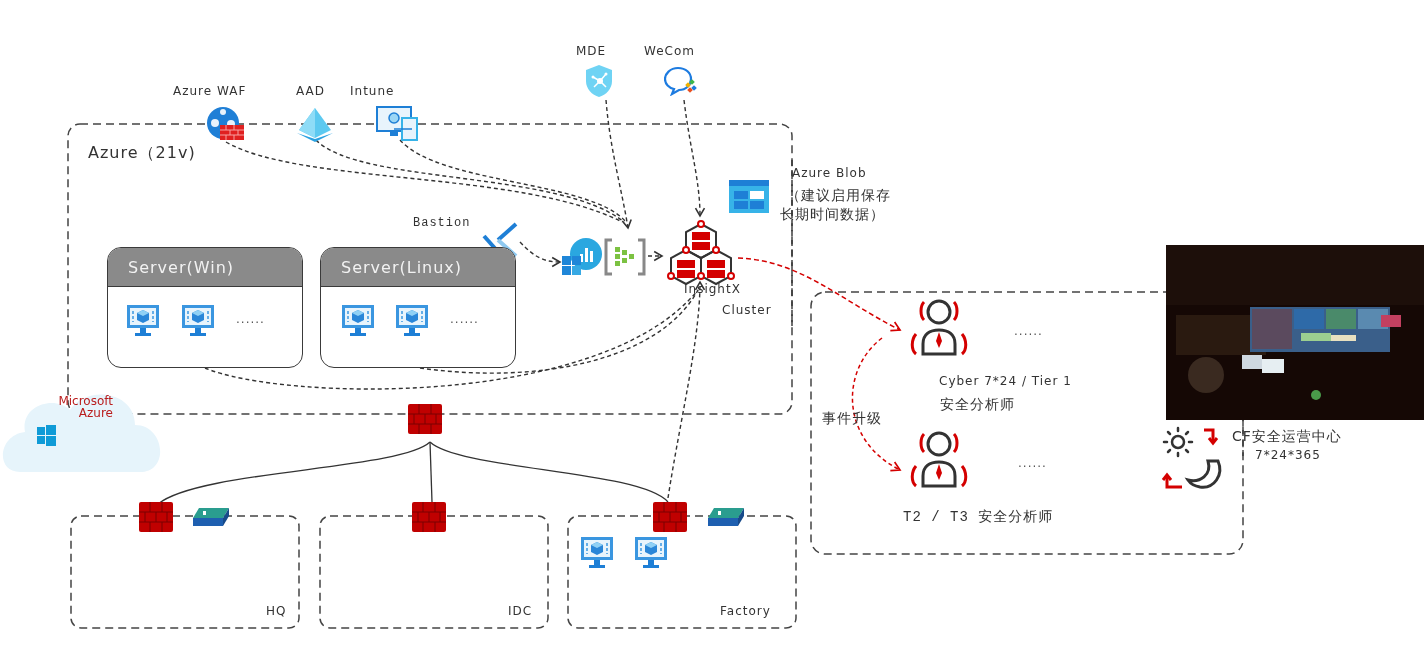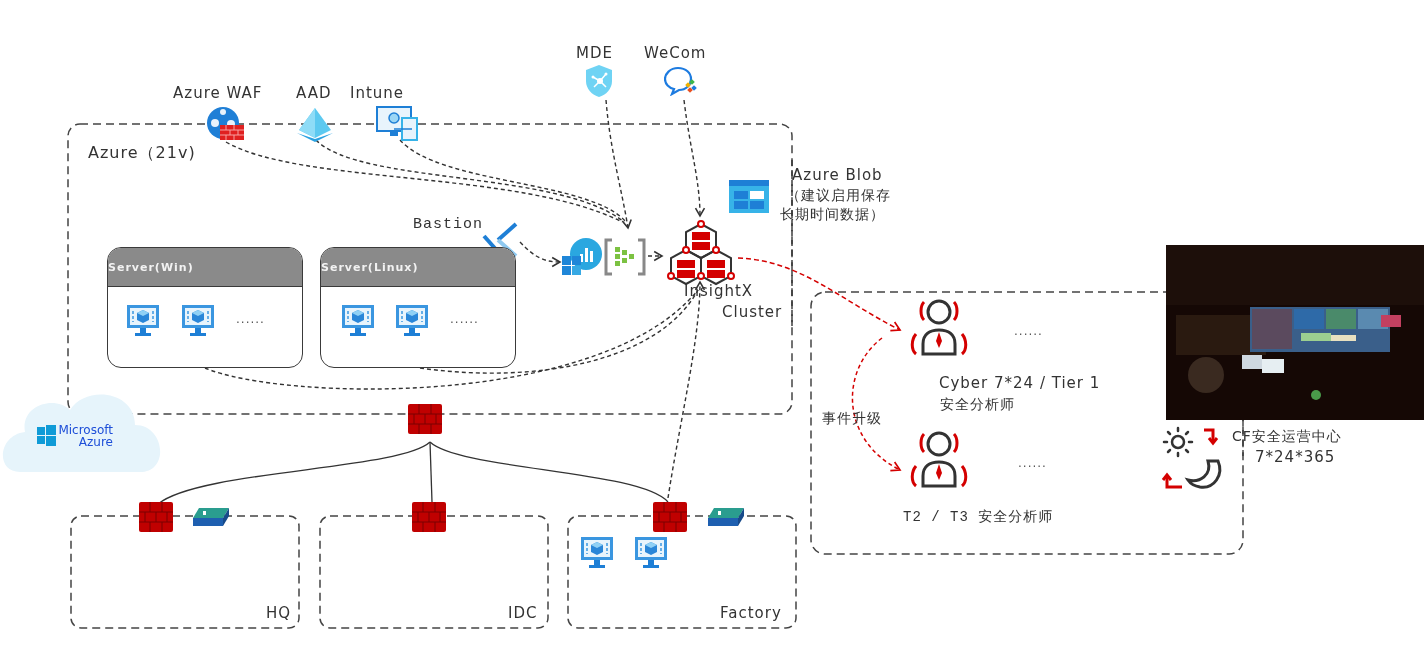--- a/index.html
+++ b/index.html
@@ -1,24 +1,24 @@
 <!DOCTYPE html>
 <html><head>
 <meta charset="utf-8">
 <style>
   html, body { margin: 0; padding: 0; background: #ffffff; }
   body { width: 1424px; height: 672px; position: relative; overflow: hidden;
          font-family: "DejaVu Sans", "Liberation Sans", sans-serif; color: #333; }
   .abs { position: absolute; }
-  .label { position: absolute; font-size: 15px; letter-spacing: 1px; color: #333; white-space: nowrap; }
+  .label { position: absolute; font-size: 12px; letter-spacing: 1px; color: #333; white-space: nowrap; }
   .bold { font-weight: normal; }
   .dots { position: absolute; font-size: 12px; color: #555; letter-spacing: 1px; }
   .server-box { position: absolute; border: 1.5px solid #3a3a3a; border-radius: 14px; background: #fff; overflow: hidden; }
   .server-box .head { height: 38px; background: #8a8a8a; border-bottom: 1.5px solid #3a3a3a;
-                      color: #f2f2f2; font-size: 11px; letter-spacing: 1px; line-height: 40px; font-weight: bold; }
+                      color: #f2f2f2; font-size: 16px; letter-spacing: 1px; padding-left: 20px; line-height: 40px; }
   svg.overlay { position: absolute; left: 0; top: 0; }
   .cn { font-size: 14px; }
 </style>
 </head>
 <body>
 
 <svg class="overlay" width="1424" height="672">
   <defs>
     <marker id="arrowBlack" viewBox="0 0 10 10" refX="8" refY="5" markerWidth="8" markerHeight="8" orient="auto">
       <path d="M1,1 L8,5 L1,9" fill="none" stroke="#333" stroke-width="1.4"></path>
@@ -64,21 +64,21 @@
 
 <svg class="abs" style="left:0;top:380px" width="170" height="100">
   <path d="M20,92 C-5,92 -2,55 25,52 C20,25 55,15 70,30 C85,5 135,10 135,45 C165,45 170,92 140,92 Z" fill="#e6f4fb"></path>
   <g>
     <rect x="37" y="47" width="8" height="8" fill="#0f9bd7"></rect>
     <rect x="46" y="45" width="10" height="10" fill="#0f9bd7"></rect>
     <rect x="37" y="56" width="8" height="8" fill="#0f9bd7"></rect>
     <rect x="46" y="56" width="10" height="10" fill="#0f9bd7"></rect>
   </g>
 </svg>
-<div class="abs" style="left:57px;top:424px;font-size:12px;color:#1d4ed8;line-height:12px;text-align:right;width:56px;">
+<div class="abs" style="left:57px;top:395px;font-size:12px;color:#b91c1c;line-height:12px;text-align:right;width:56px;">
   <div>Microsoft</div>
   <div>Azure</div>
 </div>
 
 <div class="label bold" style="left:88px;top:143px;font-size:16px;">Azure（21v)</div>
 
 <div class="label" style="left:173px;top:84px;">Azure WAF</div>
 <svg class="abs" style="left:206px;top:106px" width="40" height="36">
   <circle cx="17" cy="17" r="16" fill="#1f7fd6"></circle>
   <circle cx="9" cy="17" r="4" fill="#e8f2fb"></circle>

